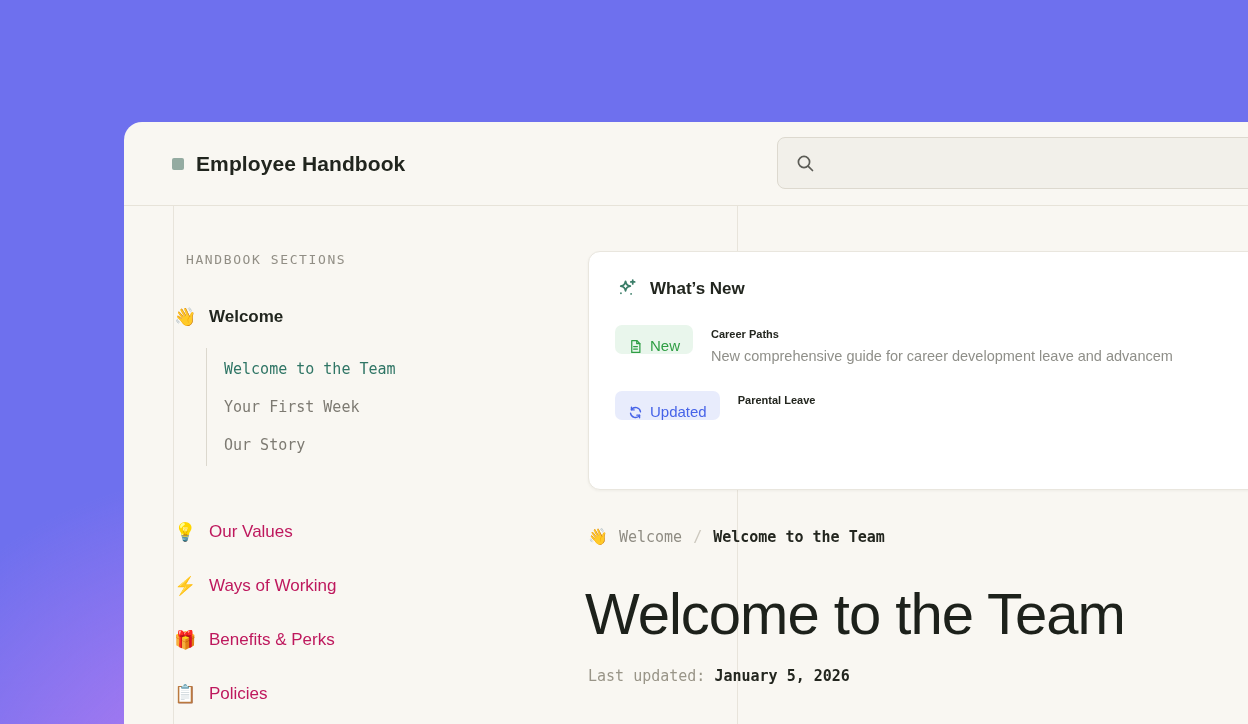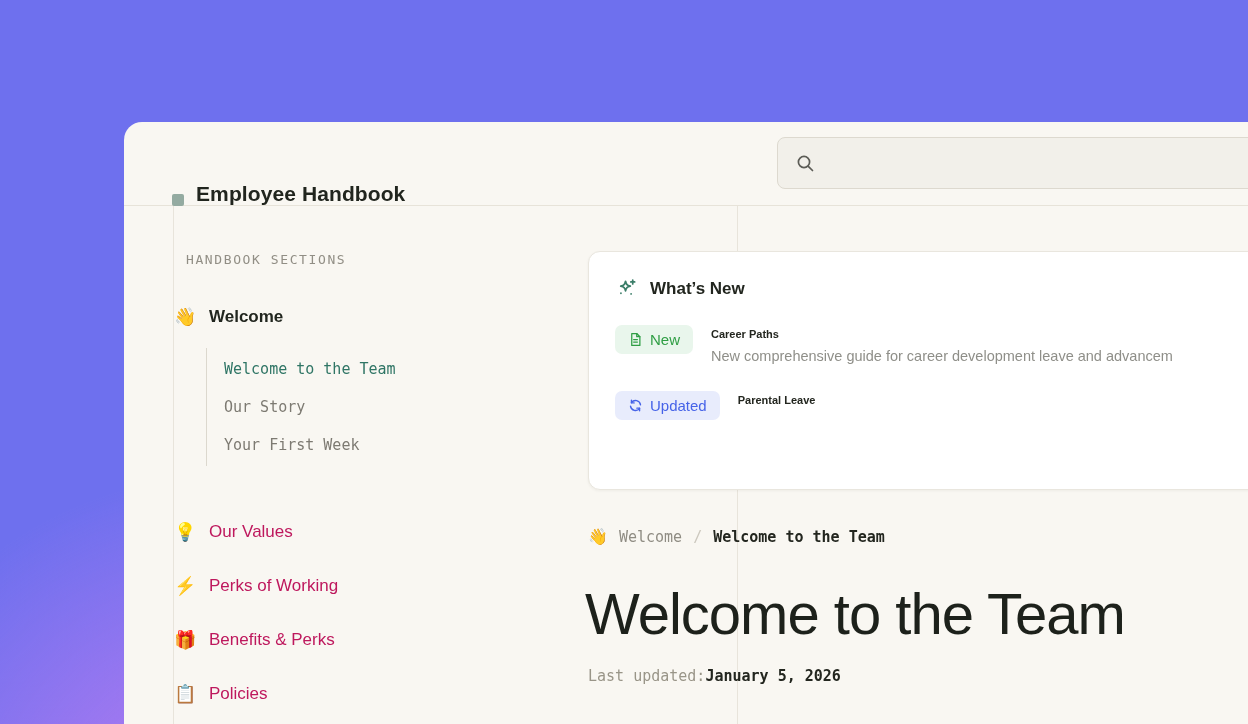--- a/index.html
+++ b/index.html
@@ -12,21 +12,21 @@
   }
   .mono { font-family:"DejaVu Sans Mono","Liberation Mono",monospace; }
 
   .window {
     position:absolute; left:124px; top:122px; right:-80px; bottom:-80px;
     background:#f9f7f2; border-radius:18px;
   }
 
   
   .header { position:absolute; left:0; top:0; right:0; height:84px; border-bottom:1px solid #e7e3d9; }
-  .logo-wrap { position:absolute; left:48px; top:0; height:84px; display:flex; align-items:flex-end; gap:12px; }
+  .logo-wrap { position:absolute; left:48px; top:0; height:84px; display:flex; align-items:center; gap:12px; }
   .logo-square { width:12px; height:12px; background:#94aba1; border-radius:2px; }
   .app-title { font-size:21px; font-weight:600; color:#21251e; letter-spacing:.1px; }
 
   .search-box {
     position:absolute; left:653px; top:15px; height:52px; width:620px;
     background:#f2f0ea; border:1px solid #ddd9cf; border-radius:8px;
     display:flex; align-items:center; gap:13px; padding:0 18px;
   }
   .search-box svg { flex:0 0 auto; }
   .search-placeholder { font-size:16px; color:#85847e; letter-spacing:.5px; }
@@ -59,39 +59,39 @@
   .card {
     position:absolute; left:0; top:45px; width:780px; height:239px;
     background:#ffffff; border:1px solid #e9e6de; border-radius:12px;
     box-shadow:0 1px 3px rgba(40,40,25,.05);
     padding:25px 26px;
   }
   .card-header { display:flex; align-items:center; gap:12px; margin-bottom:25px; }
   .card-title { font-size:17px; font-weight:700; color:#22261f; }
   .news-row { display:flex; align-items:flex-start; gap:18px; margin-bottom:27px; }
   .badge {
-    display:flex; align-items:center; gap:7px; height:29px; padding:0 13px;
+    display:flex; align-items:flex-end; gap:7px; height:29px; padding:0 13px;
     border-radius:7px; font-size:15px; font-weight:500; white-space:nowrap;
   }
   .badge.green { background:#e9f6ec; color:#2f9e44; }
   .badge.blue  { background:#e8ecfc; color:#4663e8; }
   .news-title { font-size:11px; font-weight:600; color:#23261f; margin-top:3px; }
   .news-desc  { font-size:14.5px; color:#8f8f89; margin-top:8px; white-space:nowrap; }
 
   .breadcrumb { position:absolute; left:0; top:321px; display:flex; align-items:center; gap:11px; white-space:nowrap; }
   .breadcrumb .emoji { font-size:16px; }
   .crumb-section { font-size:15px; color:#8f8c83; }
   .crumb-sep { font-size:15px; color:#ccc8be; }
   .crumb-current { font-size:15px; font-weight:700; color:#23261f; }
 
   .page-title {
     position:absolute; left:-3px; top:374px; font-size:58px; font-weight:500;
     letter-spacing:-1px; color:#1d211b; white-space:nowrap;
   }
-  .updated { position:absolute; left:0; top:461px; display:flex; font-size:15px; white-space:nowrap; }
+  .updated { position:absolute; left:0; top:461px; display:flex; gap:9px; font-size:15px; white-space:nowrap; }
   .updated-label { color:#999588; }
   .updated-value { color:#23261f; font-weight:700; }
 </style>
 </head>
 <body>
 
 <div class="window">
 
   <div class="header">
     <div class="logo-wrap">
@@ -112,31 +112,31 @@
   <div class="sidebar">
     <div class="sidebar-heading mono">HANDBOOK SECTIONS</div>
 
     <div class="side-item i-welcome active-section">
       <span class="emoji">👋</span>
       <span class="lbl">Welcome</span>
     </div>
 
     <div class="sub-list">
       <div class="sub-item mono active">Welcome to the Team</div>
+      <div class="sub-item mono">Your First Week</div>
       <div class="sub-item mono">Our Story</div>
-      <div class="sub-item mono">Your First Week</div>
     </div>
 
     <div class="side-item i-values">
       <span class="emoji">💡</span>
       <span class="lbl">Our Values</span>
     </div>
     <div class="side-item i-ways">
       <span class="emoji">⚡</span>
-      <span class="lbl">Perks of Working</span>
+      <span class="lbl">Ways of Working</span>
     </div>
     <div class="side-item i-benefits">
       <span class="emoji">🎁</span>
       <span class="lbl">Benefits &amp; Perks</span>
     </div>
     <div class="side-item i-policies">
       <span class="emoji">📋</span>
       <span class="lbl">Policies</span>
     </div>
   </div>

